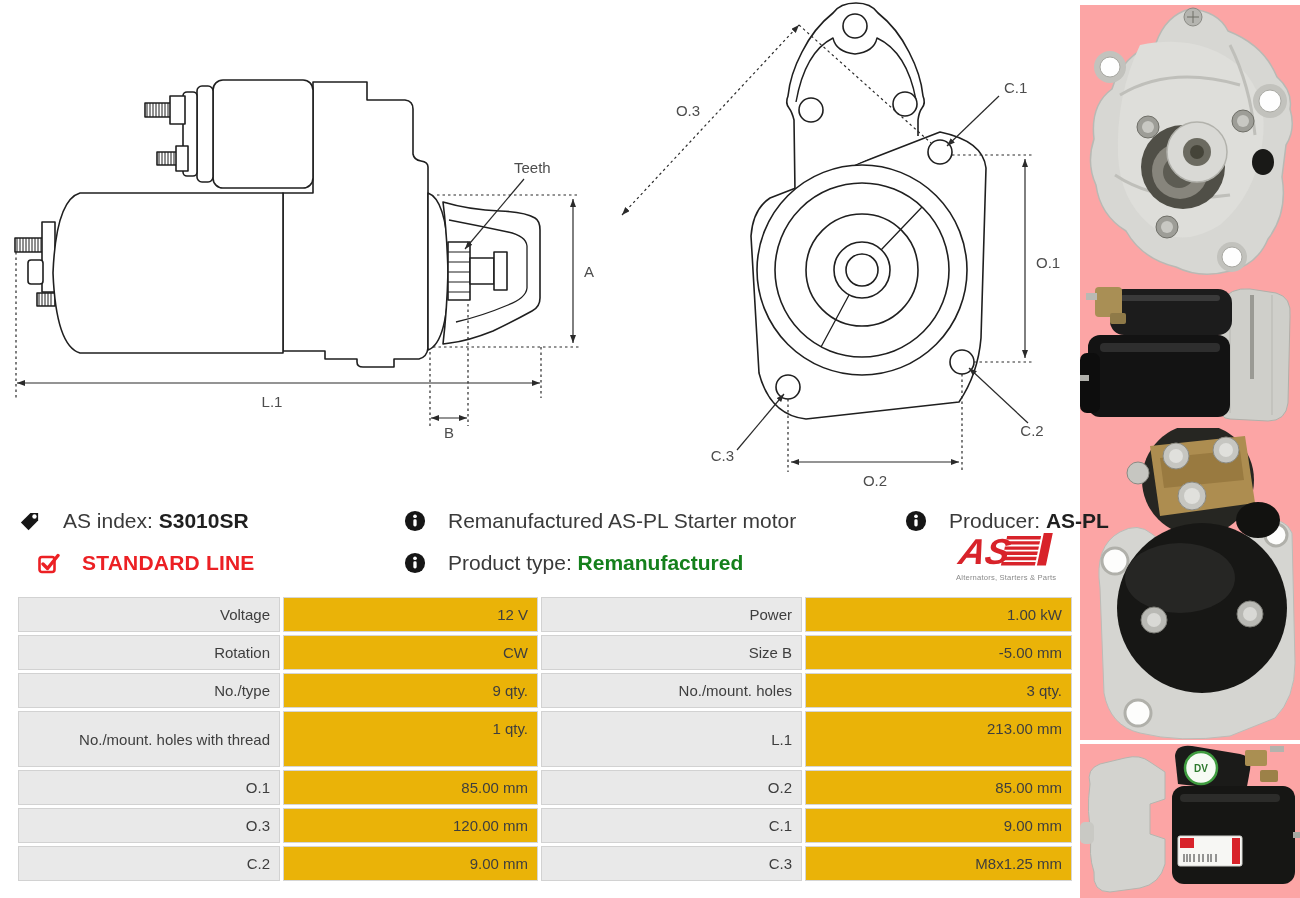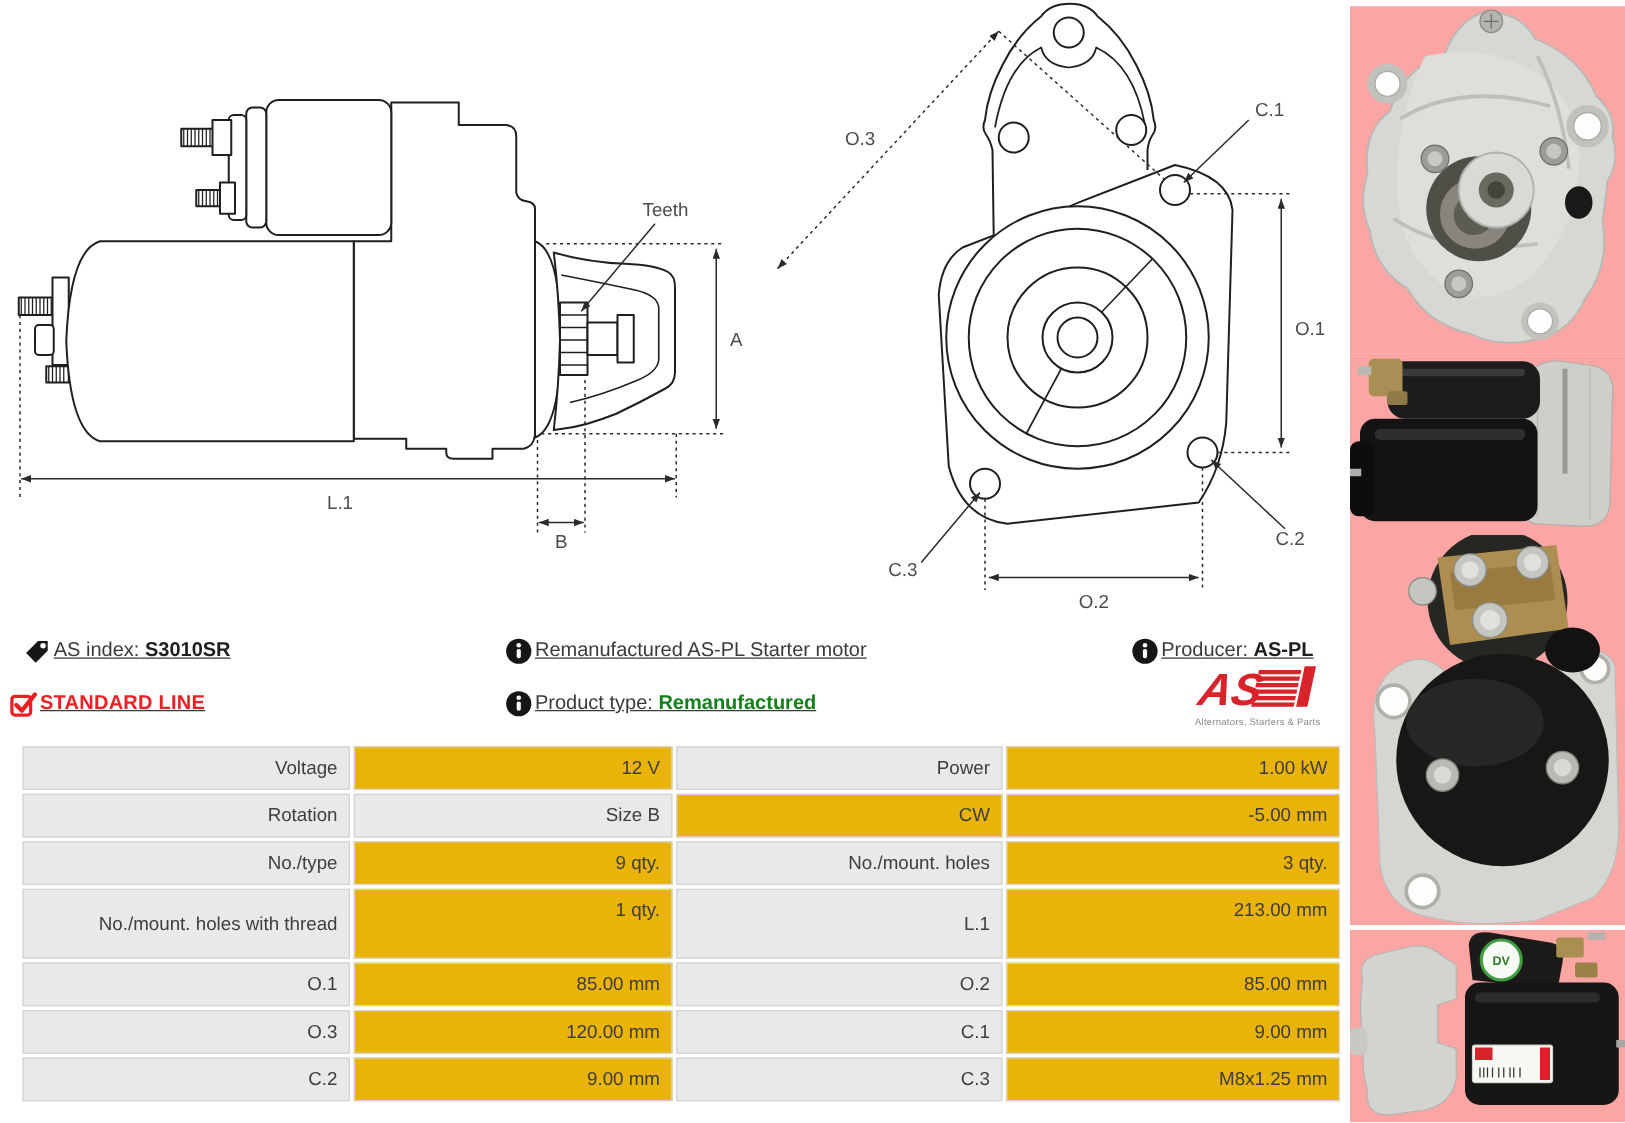--- a/index.html
+++ b/index.html
@@ -2,21 +2,21 @@
 <html><head>
 <meta charset="utf-8">
 <style>
   html,body{margin:0;padding:0;background:#fff;}
   .page{position:relative;width:1300px;height:898px;background:#fff;overflow:hidden;
         font-family:"Liberation Sans",sans-serif;color:#3c3c3c;}
   .abs{position:absolute;}
   svg text{font-family:"Liberation Sans",sans-serif;}
   .dim-label{fill:#4d4d4d;font-size:15px;}
   
-  .info-item{position:absolute;display:flex;align-items:center;gap:2px;height:26px;font-size:16px;color:#3a3a3a;text-decoration:underline;}
+  .info-item{position:absolute;display:flex;align-items:center;gap:22px;height:26px;font-size:21px;color:#3a3a3a;}
   .info-item .txt b{color:#1f1f1f;}
   .badge-red{font-weight:bold;color:#ec2024;letter-spacing:.2px;}
   .type-green{font-weight:bold;color:#15801c;}
   
   .spec{position:absolute;left:18px;top:597px;width:900px;display:grid;
         grid-template-columns:262px 255px 261px 267px;
         grid-template-rows:35px 35px 35px 56px 35px 35px 35px;
         gap:3px;font-size:15px;}
   .cell{box-sizing:border-box;border:1px solid #d6d6d6;display:flex;align-items:center;
         justify-content:flex-end;padding:0 9px;text-align:right;background:#eab308;color:#3e3e3e;}
@@ -225,21 +225,21 @@
 
   <div class="info-item" style="left:18px;top:508px">
     <svg width="23" height="23" viewBox="0 0 24 24">
       <path d="M3,13 L13,3 H21 V11 L11,21 Z" fill="#161616"></path>
         <circle cx="17.2" cy="6.8" r="2.3" fill="#fff"></circle>
     </svg>
     <span class="txt"><span>AS index:</span>
     <b>S3010SR</b></span>
   </div>
 
-  <div class="info-item" style="left:6px;top:550px">
+  <div class="info-item" style="left:36px;top:550px">
     <svg width="24" height="24" viewBox="0 0 24 24">
       <rect x="3.5" y="6" width="15" height="15" rx="2.5" fill="none" stroke="#ec2024" stroke-width="2.6"></rect>
       <path d="M7,13 L11.5,17.5 L22,4.5" fill="none" stroke="#ec2024" stroke-width="3.4" stroke-linecap="round" stroke-linejoin="round"></path>
     </svg>
     <span class="badge-red">STANDARD LINE</span>
   </div>
 
   <div class="info-item" style="left:404px;top:508px">
     <svg width="22" height="22" viewBox="0 0 24 24">
       <circle cx="12" cy="12" r="11" fill="#161616"></circle>
@@ -283,22 +283,22 @@
     <text x="6" y="48" font-size="7.6" fill="#8a8a8a" letter-spacing="0.2">Alternators, Starters &amp; Parts</text>
   </svg>
 
   <div class="spec">
     <div class="cell lbl">Voltage</div>
     <div class="cell">12 V</div>
     <div class="cell lbl">Power</div>
     <div class="cell">1.00 kW</div>
 
     <div class="cell lbl">Rotation</div>
+    <div class="cell">CW</div>
     <div class="cell lbl">Size B</div>
-    <div class="cell">CW</div>
     <div class="cell">-5.00 mm</div>
 
     <div class="cell lbl">No./type</div>
     <div class="cell">9 qty.</div>
     <div class="cell lbl">No./mount. holes</div>
     <div class="cell">3 qty.</div>
 
     <div class="cell lbl">No./mount. holes with thread</div>
     <div class="cell top">1 qty.</div>
     <div class="cell lbl">L.1</div>

